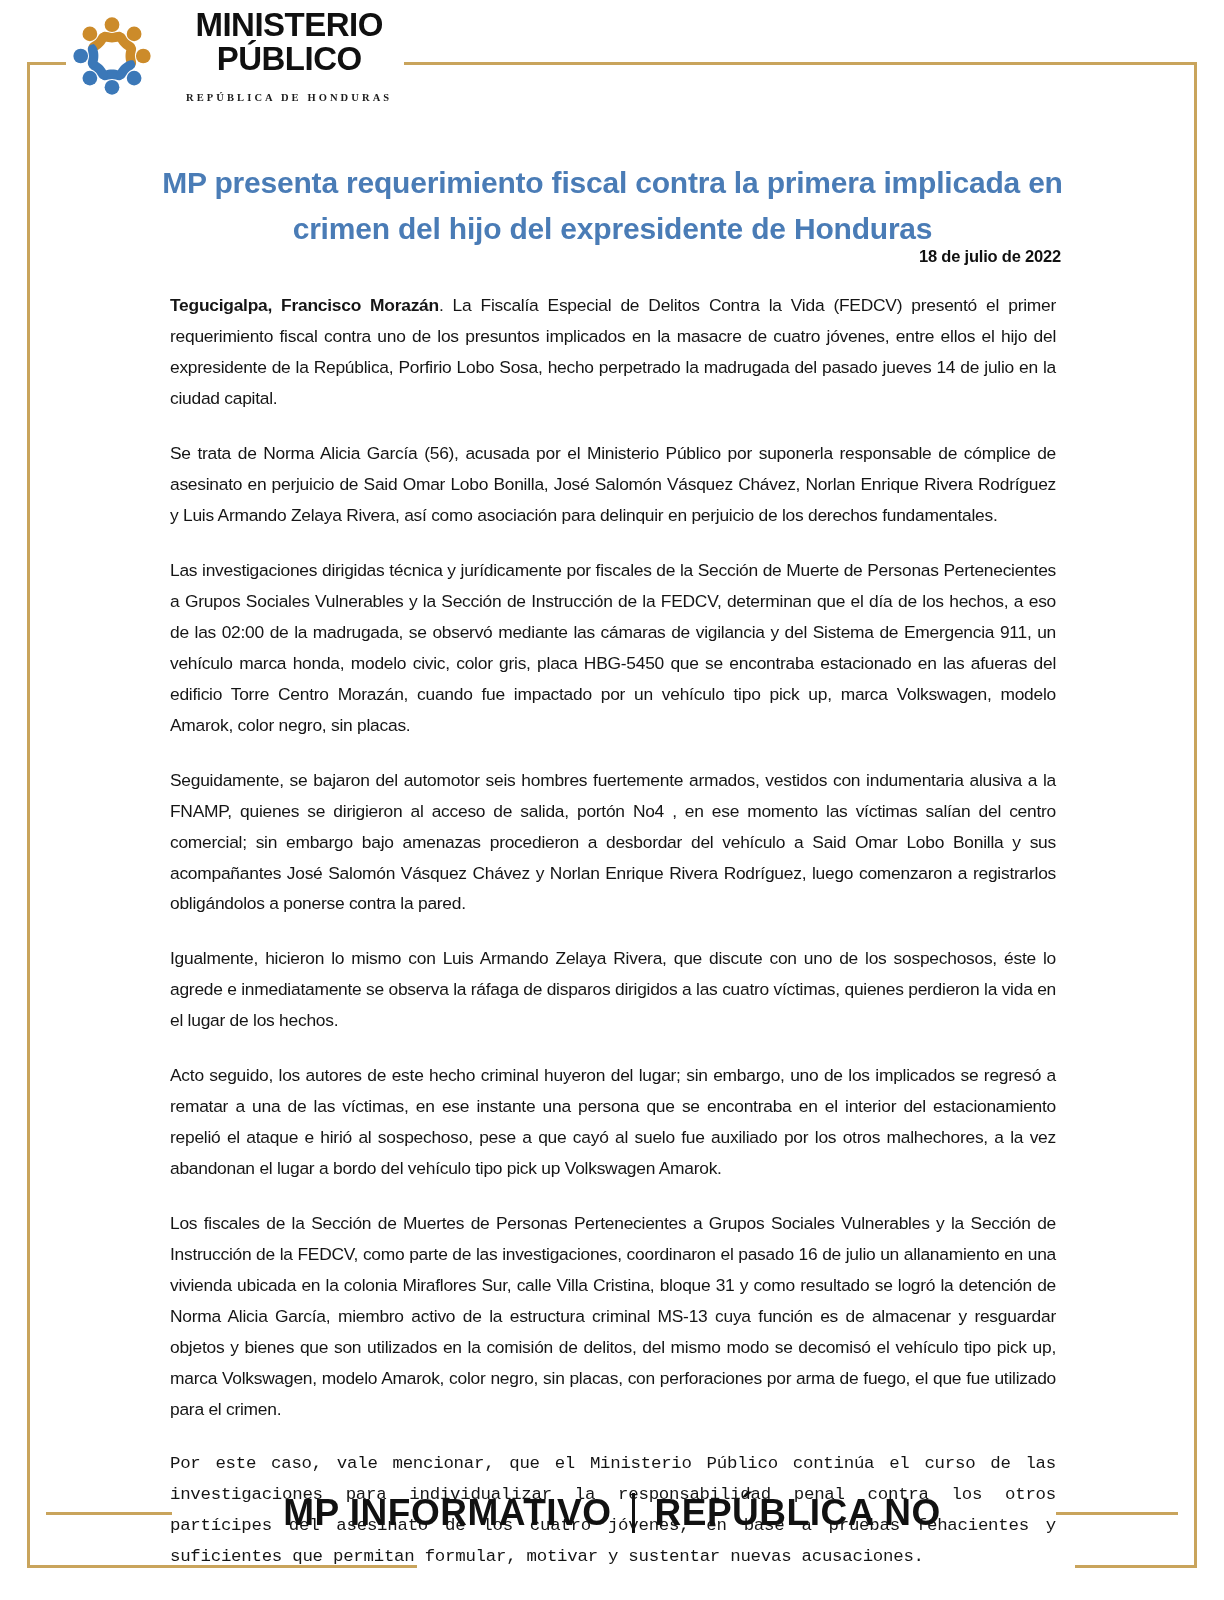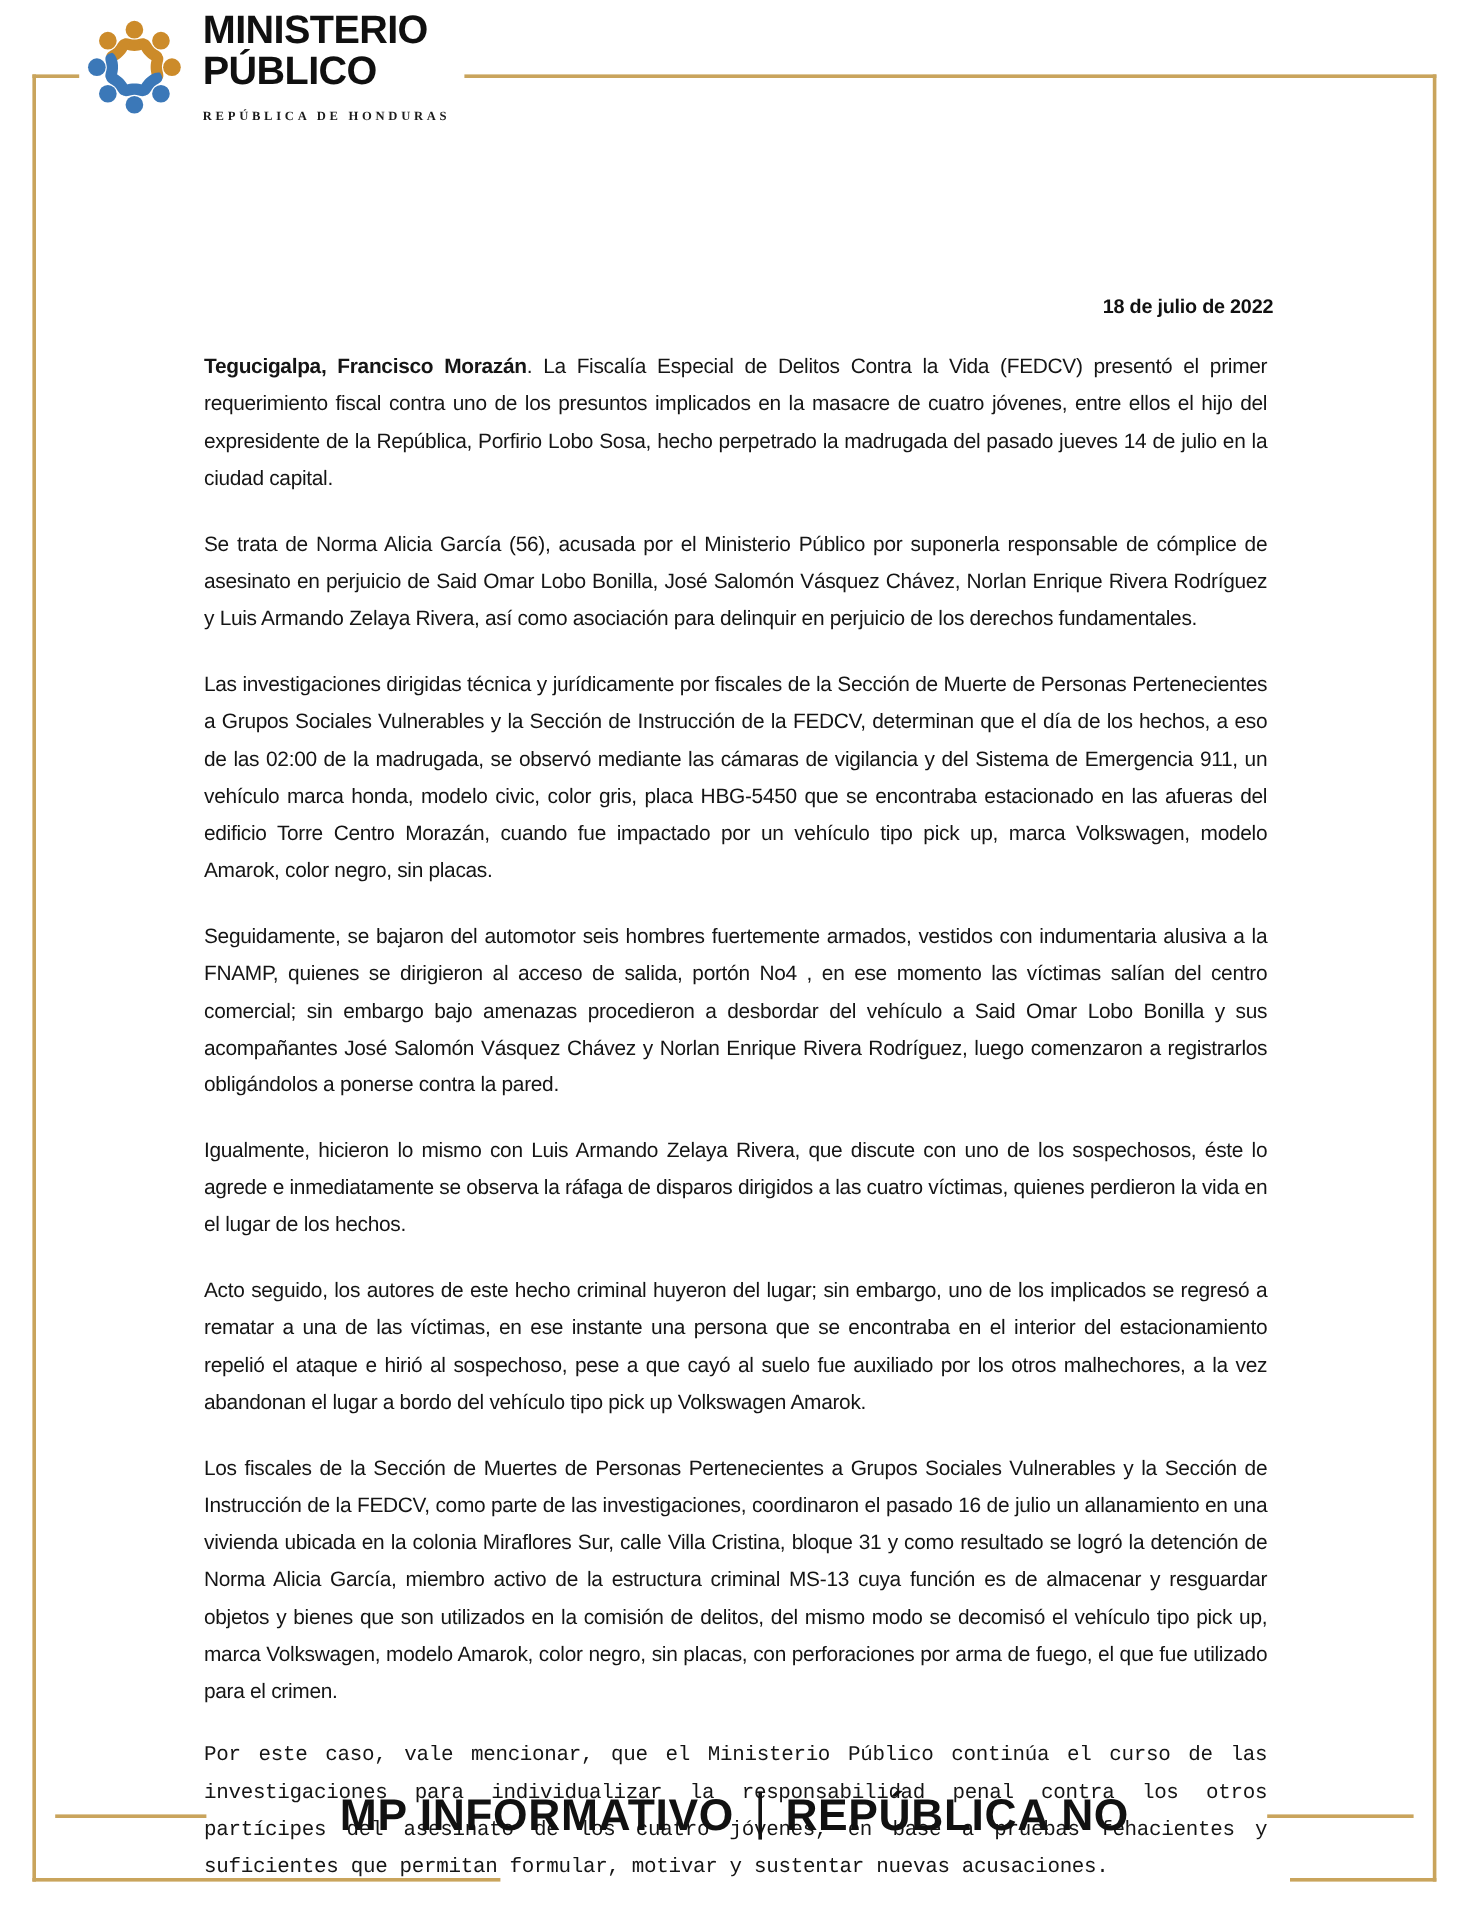--- a/index.html
+++ b/index.html
@@ -72,23 +72,24 @@
     background: #c9a45c;
   }
 
   
   .header {
     position: absolute;
     left: 66px;
     top: 8px;
     display: flex;
     align-items: center;
-    gap: 11px;
+    gap: 28px;
     background: #ffffff;
     padding-right: 12px;
+    text-align: center;
   }
   .logo-mark {
     width: 92px;
     height: 96px;
     flex: 0 0 auto;
     display: block;
   }
   .logo-words {
     display: flex;
     flex-direction: column;
@@ -257,20 +258,21 @@
       </g>
     </svg>
 
     <div class="logo-words">
       <div class="logo-line1">MINISTERIO</div>
       <div class="logo-line2">PÚBLICO</div>
       <div class="logo-sub">REPÚBLICA DE HONDURAS</div>
     </div>
   </div>
 
+  <h1 class="doc-title">MP presenta requerimiento fiscal contra la primera implicada en crimen del hijo del expresidente de Honduras</h1>
 
   <div class="doc-date">18 de julio de 2022</div>
 
   <div class="article" id="article-body">
       <p><b class="lead-in">Tegucigalpa, Francisco Morazán</b><span>. La Fiscalía Especial de Delitos Contra la Vida (FEDCV) presentó el primer requerimiento fiscal contra uno de los presuntos implicados en la masacre de cuatro jóvenes, entre ellos el hijo del expresidente de la República, Porfirio Lobo Sosa, hecho perpetrado la madrugada del pasado jueves 14 de julio en la ciudad capital.</span></p>
       <p><span>Se trata de Norma Alicia García (56), acusada por el Ministerio Público por suponerla responsable de cómplice de asesinato en perjuicio de Said Omar Lobo Bonilla, José Salomón Vásquez Chávez, Norlan Enrique Rivera Rodríguez y Luis Armando Zelaya Rivera, así como asociación para delinquir en perjuicio de los derechos fundamentales.</span></p>
       <p><span>Las investigaciones dirigidas técnica y jurídicamente por fiscales de la Sección de Muerte de Personas Pertenecientes a Grupos Sociales Vulnerables y la Sección de Instrucción de la FEDCV,  determinan que el día de los hechos, a eso de las 02:00 de la madrugada, se observó mediante las cámaras de vigilancia y del Sistema de Emergencia 911, un vehículo marca honda, modelo civic, color gris, placa HBG-5450 que se encontraba estacionado en las afueras del edificio Torre Centro Morazán, cuando fue impactado por un vehículo tipo pick up, marca Volkswagen, modelo Amarok, color negro, sin placas.</span></p>
       <p><span>Seguidamente, se bajaron del automotor seis hombres fuertemente armados, vestidos con indumentaria alusiva a la FNAMP, quienes se dirigieron al acceso de salida, portón No4 , en ese momento las víctimas salían del centro comercial; sin embargo bajo amenazas procedieron a desbordar del vehículo a Said Omar Lobo Bonilla y sus acompañantes José Salomón Vásquez Chávez y Norlan Enrique Rivera Rodríguez, luego comenzaron a registrarlos obligándolos a ponerse contra la pared.</span></p>
       <p><span>Igualmente, hicieron lo mismo con Luis Armando Zelaya Rivera, que discute con uno de los sospechosos, éste lo agrede e inmediatamente se observa la ráfaga de disparos dirigidos a las cuatro víctimas, quienes perdieron la vida en el lugar de los hechos.</span></p>
       <p><span>Acto seguido, los autores de este hecho criminal huyeron del lugar; sin embargo, uno de los implicados se regresó a rematar a una de las víctimas, en ese instante una persona que se encontraba en el interior del estacionamiento repelió el ataque e hirió al sospechoso, pese a que cayó al suelo fue auxiliado por los otros malhechores, a la vez abandonan el lugar a bordo del vehículo tipo pick up Volkswagen Amarok.</span></p>

